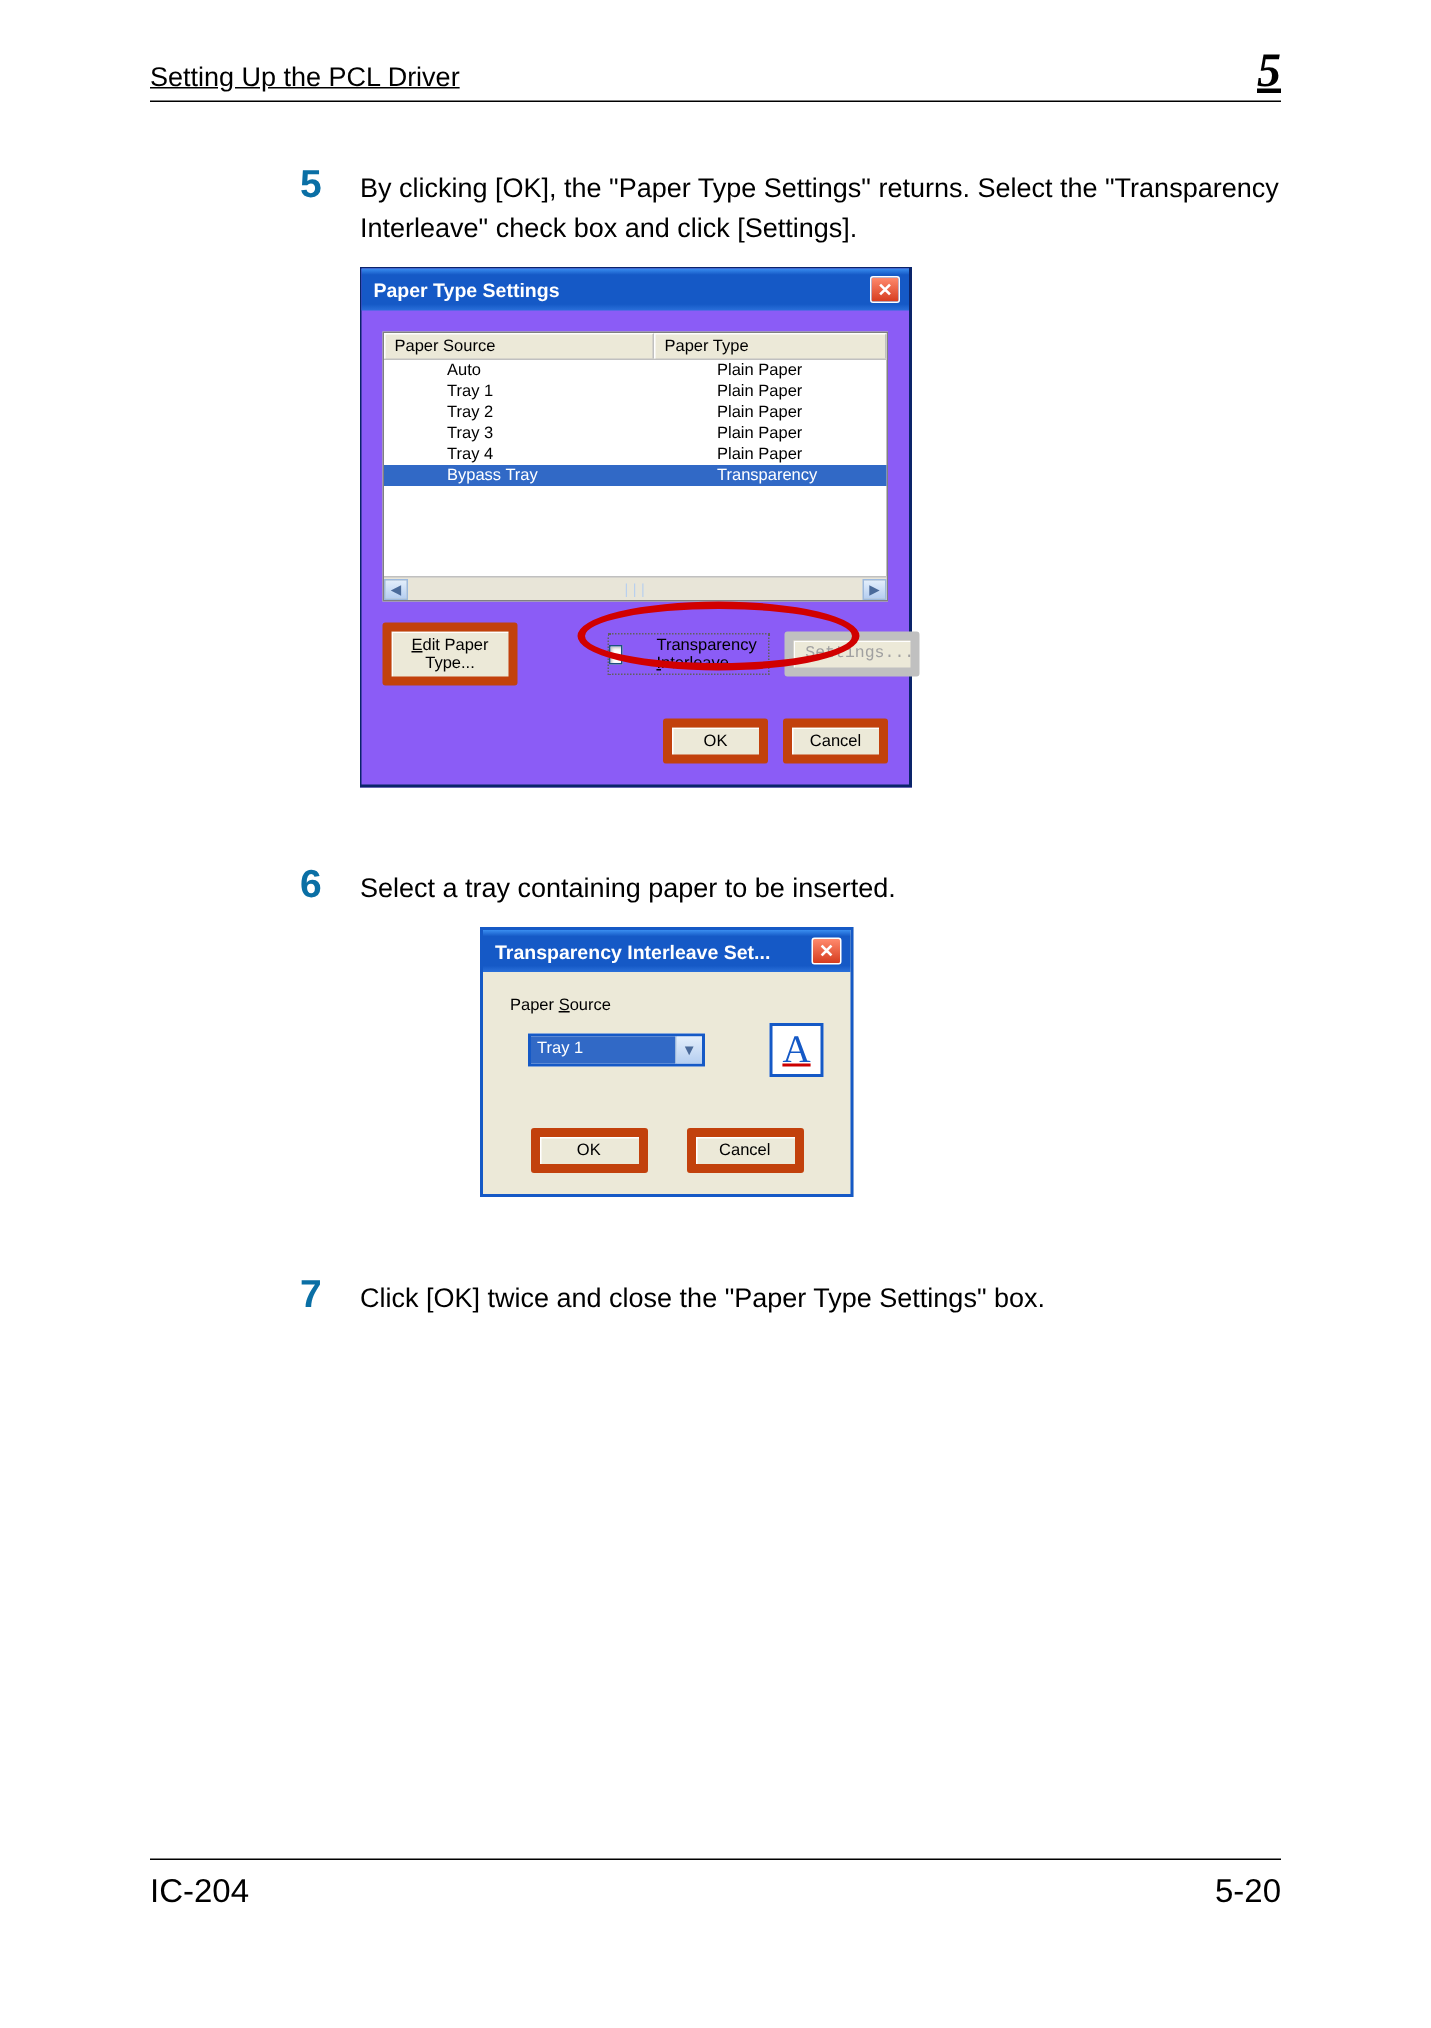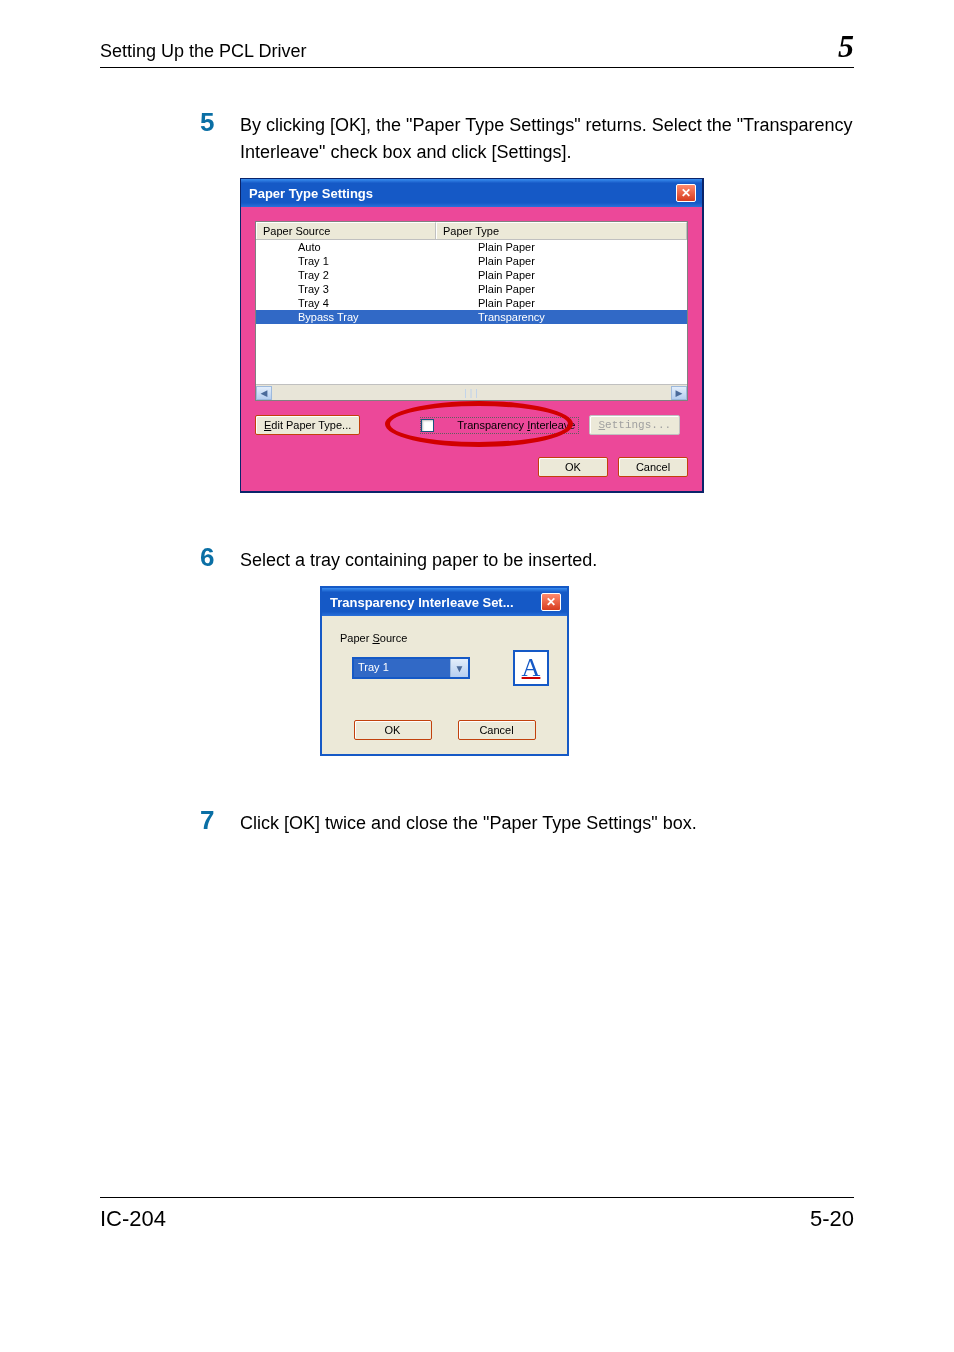--- a/index.html
+++ b/index.html
@@ -14,20 +14,21 @@
   .page {
     padding: 28px 100px 40px 100px;
   }
   .header-row {
     display: flex;
     justify-content: space-between;
     align-items: baseline;
     border-bottom: 1px solid #000;
     padding-bottom: 2px;
     margin-bottom: 40px;
+    text-decoration: underline;
   }
   .header-title {
     font-size: 18px;
     font-weight: normal;
   }
   .chapter-num {
     font-size: 32px;
     font-weight: bold;
     font-style: italic;
     font-family: "Times New Roman", serif;
@@ -50,22 +51,22 @@
     font-size: 18px;
     line-height: 1.5;
     padding-top: 4px;
   }
   .dialog-wrap {
     padding-left: 140px;
     margin: 10px 0 50px 0;
   }
   
   .dlg1 {
-    width: 464px;
-    background: #ec4899;
+    width: 368px;
+    background: #8b5cf6;
     border: 1px solid #0a246a;
     border-bottom-width: 2px;
     border-right-width: 2px;
     font-family: Tahoma, Arial, sans-serif;
     font-size: 11px;
   }
   .titlebar {
     background: linear-gradient(to bottom, #3a8ef0 0%, #1559c6 15%, #1559c6 85%, #2a70da 100%);
     color: #fff;
     font-weight: bold;
@@ -152,21 +153,21 @@
     display: flex;
     align-items: center;
     margin-top: 14px;
     gap: 10px;
     position: relative;
   }
   .win-btn {
     font-family: Tahoma, Arial, sans-serif;
     font-size: 11px;
     background: #ece9d8;
-    border: 1px solid #c2410c;
+    border: 6px solid #c2410c;
     border-radius: 2px;
     padding: 3px 8px;
     min-width: 90px;
     text-align: center;
     box-shadow: inset 1px 1px 0 #fff;
     cursor: pointer;
   }
   .win-btn.disabled {
     color: #a0a0a0;
     border-color: #c0c0c0;

